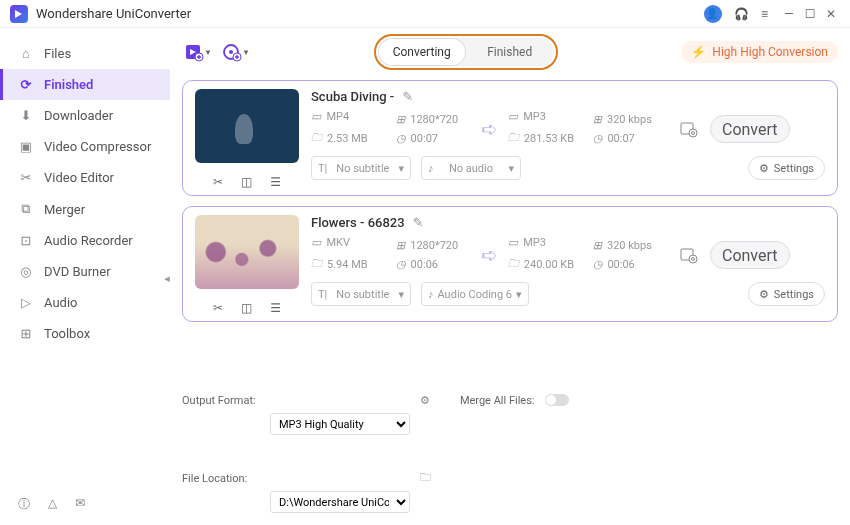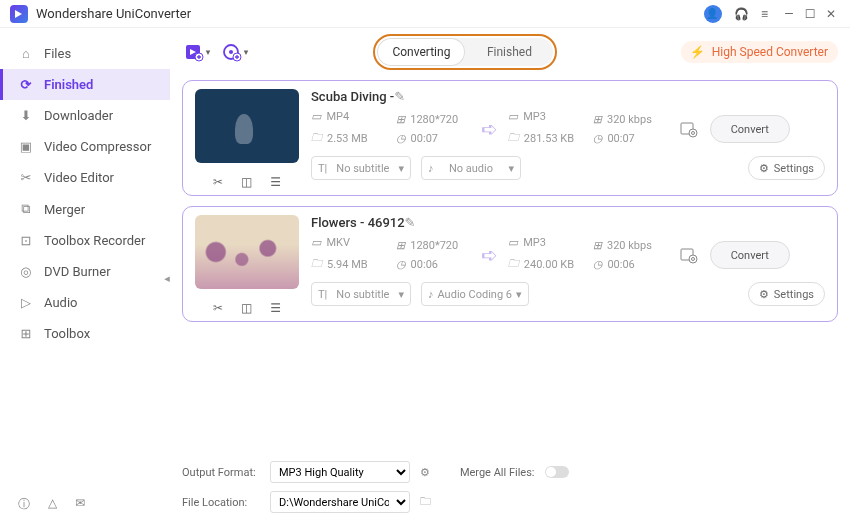--- a/index.html
+++ b/index.html
@@ -27,38 +27,38 @@
 .tab-pill .tab { width: 88px; display: flex; align-items: center; justify-content: center; font-size: 12px; color: #666; cursor: pointer; border-radius: 18px; }
 .tab-pill .tab.active { background: #fff; color: #333; box-shadow: 0 0 0 1px #ddd inset; }
 .tab-highlight { border: 2px solid #d97b1f; border-radius: 18px; padding: 2px; margin: 0 auto; }
 .hsc { display: flex; align-items: center; gap: 6px; color: #e86a3d; font-size: 12px; padding: 4px 10px; border-radius: 14px; background: #fff3eb; cursor: pointer; }
 .card { border: 1.5px solid #bba5f0; border-radius: 10px; padding: 8px 12px 6px 12px; margin-top: 10px; display: flex; gap: 12px; }
 .thumb { width: 104px; height: 74px; border-radius: 6px; background: #1a3a5a; position: relative; overflow: hidden; }
 .thumb.flowers { background: linear-gradient(180deg, #e8d9c2 40%, #c99ab0 100%); }
 .thumb.flowers::after { content: ""; position: absolute; inset: 0; background: radial-gradient(circle at 20% 50%, rgba(139,69,130,0.7) 10%, transparent 12%), radial-gradient(circle at 45% 60%, rgba(139,69,130,0.6) 8%, transparent 10%), radial-gradient(circle at 70% 45%, rgba(139,69,130,0.7) 9%, transparent 11%); }
 .thumb.scuba::before { content: ""; position: absolute; top: 25px; left: 40px; width: 18px; height: 30px; background: rgba(255,255,255,0.3); border-radius: 50% 50% 30% 30%; }
 .card-body { flex: 1; display: flex; flex-direction: column; }
-.title-row { display: flex; align-items: center; font-size: 13px; font-weight: 500; color: #333; }
+.title-row { display: flex; align-items: center; gap: 8px; font-size: 13px; font-weight: 500; color: #333; }
 .arrow-icon { color: #c8b8f0; font-size: 20px; }
 .specs-grid { display: flex; align-items: center; gap: 10px; margin-top:6px; }
 .col { display: flex; flex-direction: column; gap: 6px; color: #999; font-size: 11px; min-width: 75px; }
 .col span { display: flex; align-items: center; gap: 5px; }
 .row2 { display: flex; align-items: center; gap: 10px; margin-top: 8px; }
 .dropdownish { border: 1px solid #ddd; border-radius: 4px; height: 24px; display: flex; align-items: center; padding: 0 6px; color: #999; font-size: 11px; gap: 4px; min-width: 100px; justify-content: space-between; cursor: pointer; background: #fff; }
 .settings-btn { border: 1px solid #ddd; border-radius: 12px; height: 24px; display: flex; align-items: center; padding: 0 10px; gap: 5px; font-size: 11px; color: #666; cursor: pointer; margin-left: auto; }
 .left-tools { display: flex; flex-direction: column; gap: 6px; align-items: center; }
 .tool-row { display: flex; gap: 18px; color: #666; margin-top: 6px; width: 104px; justify-content: center; }
 .tool-row span { cursor: pointer; }
-.convert-btn { border: 1px solid #ddd; background: #f6f6f8; border-radius: 16px; width: 80px; height: 28px; display: flex; align-items: center; justify-content: center; font-size: 11px; color: #555; cursor: pointer; }
+.convert-btn { border: 1px solid #ddd; background: #f6f6f8; border-radius: 16px; width: 80px; height: 28px; display: flex; align-items: center; justify-content: center; font-size: 16px; color: #555; cursor: pointer; }
 .file-gear { width: 22px; height: 22px; color: #888; display: flex; align-items: center; justify-content: center; cursor: pointer; }
 .bottom-bar { margin-top: auto; padding: 8px 0 12px 0; display: flex; align-items: flex-start; gap: 3px; position: relative; }
 .bcol { display: flex; flex-direction: column; gap: 8px; }
 .brow { display: flex; align-items: center; gap: 10px; font-size: 11px; color: #666; }
 .brow label { width: 78px; }
-.sel { border: 1px solid #ddd; border-radius: 3px; height: 22px; font-size: 11px; padding: 0 4px; width: 140px; background: #fff; }
+.sel { border: 1px solid #ddd; border-radius: 3px; height: 22px; font-size: 11px; padding: 0 4px; width: 140px; background: #fff; margin-top: 48px; }
 .toggle { width: 24px; height: 12px; border-radius: 6px; background: #ddd; position: relative; cursor: pointer; }
 .toggle::after { content: ""; position: absolute; width: 10px; height: 10px; background: #fff; border-radius: 50%; top: 1px; left: 1px; }
 .startall-wrap { border: 2px solid #d97b1f; border-radius: 22px; padding: 6px; margin-left: auto; }
 .startall { background: #8566e8; color: #fff; width: 90px; height: 32px; border-radius: 16px; display: flex; align-items: center; justify-content: center; font-size: 13px; cursor: pointer; }
 .ico { font-family: inherit; }
 svg { display: block; }
 .blank-area { height: 60px; }
 </style>
 </head>
 <body>
@@ -99,21 +99,21 @@
     <div class="side-item">
         <span class="side-icon">✂</span>
         <span>Video Editor</span>
       </div>
     <div class="side-item">
         <span class="side-icon">⧉</span>
         <span>Merger</span>
       </div>
     <div class="side-item">
         <span class="side-icon">⊡</span>
-        <span>Toolbox Recorder</span>
+        <span>Audio Recorder</span>
       </div>
     <div class="side-item">
         <span class="side-icon">◎</span>
         <span>DVD Burner</span>
       </div>
     <div class="side-item">
         <span class="side-icon">▷</span>
         <span>Audio</span>
       </div>
     <div class="side-item">
@@ -151,21 +151,21 @@
       <div style="flex:1; display:flex; justify-content:center;">
         <div class="tab-highlight">
           <div class="tab-pill">
             <div class="tab active">Converting</div>
             <div class="tab">Finished</div>
           </div>
         </div>
       </div>
       <div class="hsc">
         <span style="color:#e86a3d;">⚡</span>
-        <span>High Speed Converter</span>
+        <span>High High Conversion</span>
       </div>
     </div>
 
     <div class="card">
       <div class="left-tools">
         <div class="thumb scuba"></div>
         <div class="tool-row">
           <span>✂</span>
           <span>◫</span>
           <span>☰</span>
@@ -251,21 +251,21 @@
       <div class="left-tools">
         <div class="thumb flowers"></div>
         <div class="tool-row">
           <span>✂</span>
           <span>◫</span>
           <span>☰</span>
         </div>
       </div>
       <div class="card-body">
         <div class="title-row">
-          <span>Flowers - 46912</span>
+          <span>Flowers - 66823</span>
           <span style="color:#999;">✎</span>
         </div>
         <div class="specs-grid">
           <div class="col">
             <span>
                 <i class="ico">▭</i>
                 <span>MKV</span>
               </span>
             <span>
                 <i class="ico">🗀</i>

